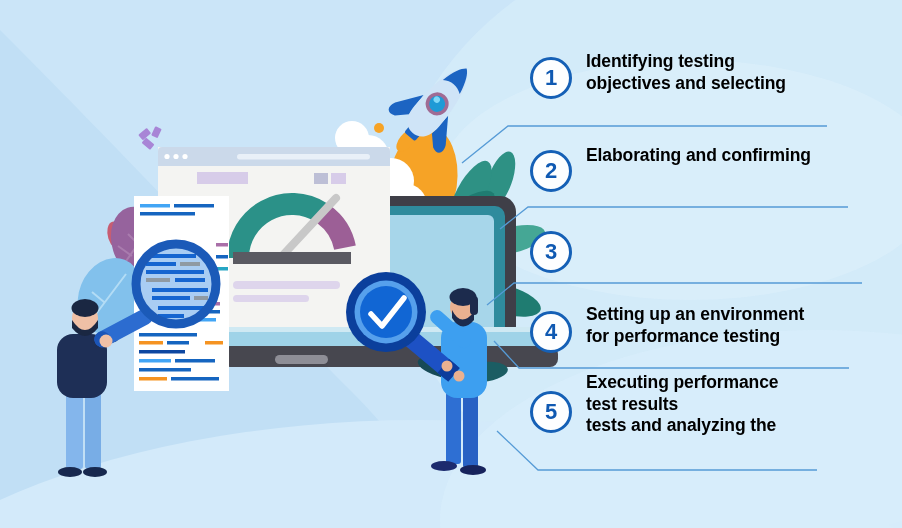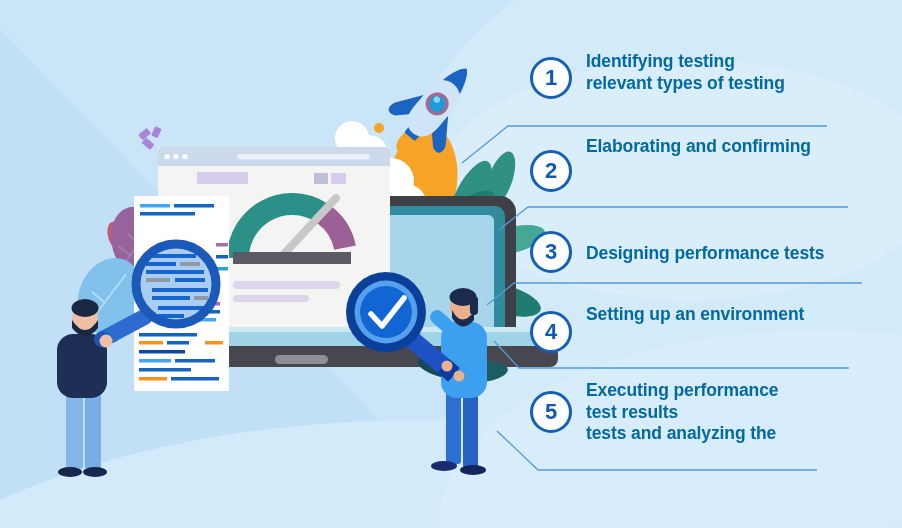--- a/index.html
+++ b/index.html
@@ -8,21 +8,21 @@
     background:#cbe5f8;font-family:"Liberation Sans",sans-serif;
   }
   .canvas svg.scene{position:absolute;left:0;top:0;}
   .step-circle{
     position:absolute;left:530px;width:42px;height:42px;border-radius:50%;
     background:#fdfeff;border:3px solid #1560b6;box-sizing:border-box;
     color:#0f59b2;font-weight:bold;font-size:22px;line-height:36px;
     text-align:center;z-index:5;
   }
   .step-text{
-    position:absolute;left:586px;width:292px;color:#0369a1;font-weight:bold;
+    position:absolute;left:586px;width:292px;color:#000000;font-weight:bold;
     font-size:17.5px;line-height:21.5px;z-index:5;letter-spacing:-0.1px;
   }
   .step-text span{display:block;}
 </style>
 </head>
 <body>
 
 <div class="canvas">
 
   <svg class="scene" width="902" height="528" viewBox="0 0 902 528">
@@ -222,38 +222,36 @@
       <polyline points="500,229 528,207 848,207"></polyline>
       <polyline points="487,305 514,283 862,283"></polyline>
       <polyline points="494,341 519,368 849,368"></polyline>
       <polyline points="497,431 538,470 817,470"></polyline>
     </g>
   </svg>
 
   <div class="step-circle" style="top:57px">1</div>
   <div class="step-text" style="top:51px">
     <span>Identifying testing</span>
-    <span>relevant types of testing</span>
+    <span>objectives and selecting</span>
   </div>
 
   <div class="step-circle" style="top:150px">2</div>
-  <div class="step-text" style="top:136px">
+  <div class="step-text" style="top:145px">
     <span>Elaborating and confirming</span>
   </div>
 
   <div class="step-circle" style="top:231px">3</div>
-  <div class="step-text" style="top:243px">
-    <span>Designing performance tests</span>
-  </div>
 
   <div class="step-circle" style="top:311px">4</div>
   <div class="step-text" style="top:304px">
     <span>Setting up an environment</span>
+    <span>for performance testing</span>
   </div>
 
   <div class="step-circle" style="top:391px">5</div>
-  <div class="step-text" style="top:380px">
+  <div class="step-text" style="top:372px">
     <span>Executing performance</span>
     <span>test results</span>
     <span>tests and analyzing the</span>
   </div>
 
 </div>
 
 </body></html>

